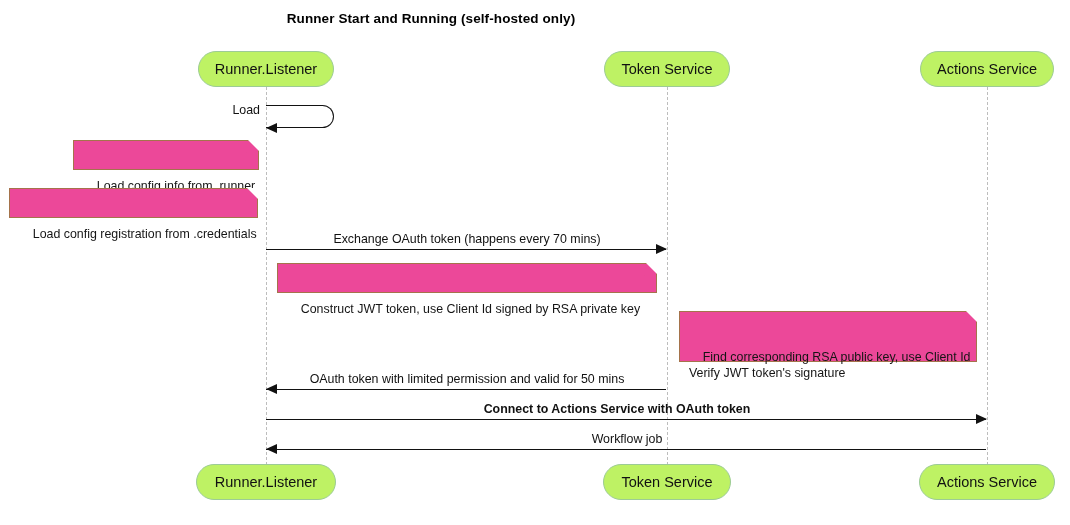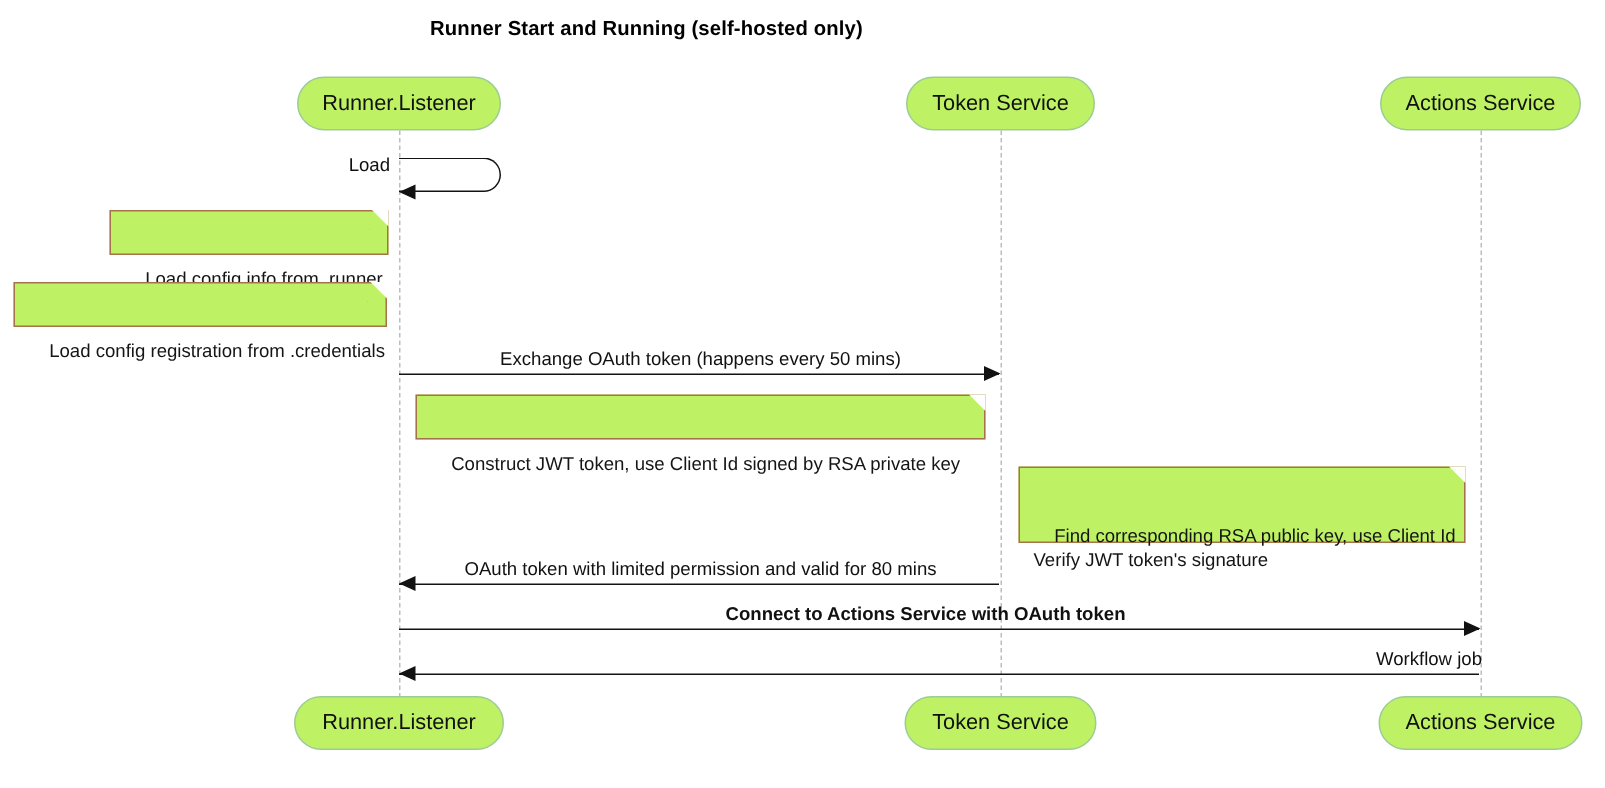--- a/index.html
+++ b/index.html
@@ -49,21 +49,21 @@
     box-sizing: border-box;
   }
   .participant-label {
     font-size: 14.5px;
     color: #111111;
     white-space: nowrap;
   }
   
   .note {
     position: absolute;
-    background: #bef264;
+    background: #ec4899;
     border: 1px solid #a5734b;
     box-sizing: border-box;
     padding: 5px 9px 6px 9px;
     font-size: 12.4px;
     line-height: 16px;
     color: #151515;
     white-space: pre;
   }
   .note::after {
     content: "";
@@ -160,33 +160,33 @@
   <div class="participant" style="left:919px; top:464px; width:136px;">
     <span class="participant-label">Actions Service</span>
   </div>
 
   <div class="selfloop" style="left:266px; top:105px; width:68px; height:23px;"></div>
   <div class="arrowhead right" style="left:266px; top:123px; transform:rotate(180deg);"></div>
   <div class="msg-label" style="left:152px; top:103px; width:108px; text-align:right;">Load</div>
 
   <div class="msg-line" style="left:266px; top:249px; width:400px;"></div>
   <div class="arrowhead right" style="left:656px; top:244px;"></div>
-  <div class="msg-label" style="left:266px; top:232px; width:402px;">Exchange OAuth token (happens every 50 mins)</div>
+  <div class="msg-label" style="left:266px; top:232px; width:402px;">Exchange OAuth token (happens every 70 mins)</div>
 
   <div class="msg-line" style="left:266px; top:389px; width:400px;"></div>
   <div class="arrowhead left" style="left:266px; top:384px;"></div>
-  <div class="msg-label" style="left:266px; top:372px; width:402px;">OAuth token with limited permission and valid for 80 mins</div>
+  <div class="msg-label" style="left:266px; top:372px; width:402px;">OAuth token with limited permission and valid for 50 mins</div>
 
   <div class="msg-line" style="left:266px; top:419px; width:720px;"></div>
   <div class="arrowhead right" style="left:976px; top:414px;"></div>
   <div class="msg-label" style="left:256px; top:402px; width:722px;font-weight:bold;">Connect to Actions Service with OAuth token</div>
 
   <div class="msg-line" style="left:266px; top:449px; width:720px;"></div>
   <div class="arrowhead left" style="left:266px; top:444px;"></div>
-  <div class="msg-label" style="left:266px; top:432px; width:722px;text-align:right;">Workflow job</div>
+  <div class="msg-label" style="left:266px; top:432px; width:722px;">Workflow job</div>
 
   <div class="note" style="left:73px; top:140px; width:186px; height:30px;">
     <span class="note-fold-edge"></span>
     <span>Load config info from .runner</span>
   </div>
 
   <div class="note" style="left:9px; top:188px; width:249px; height:30px;">
     <span class="note-fold-edge"></span>
     <span>Load config registration from .credentials</span>
   </div>

